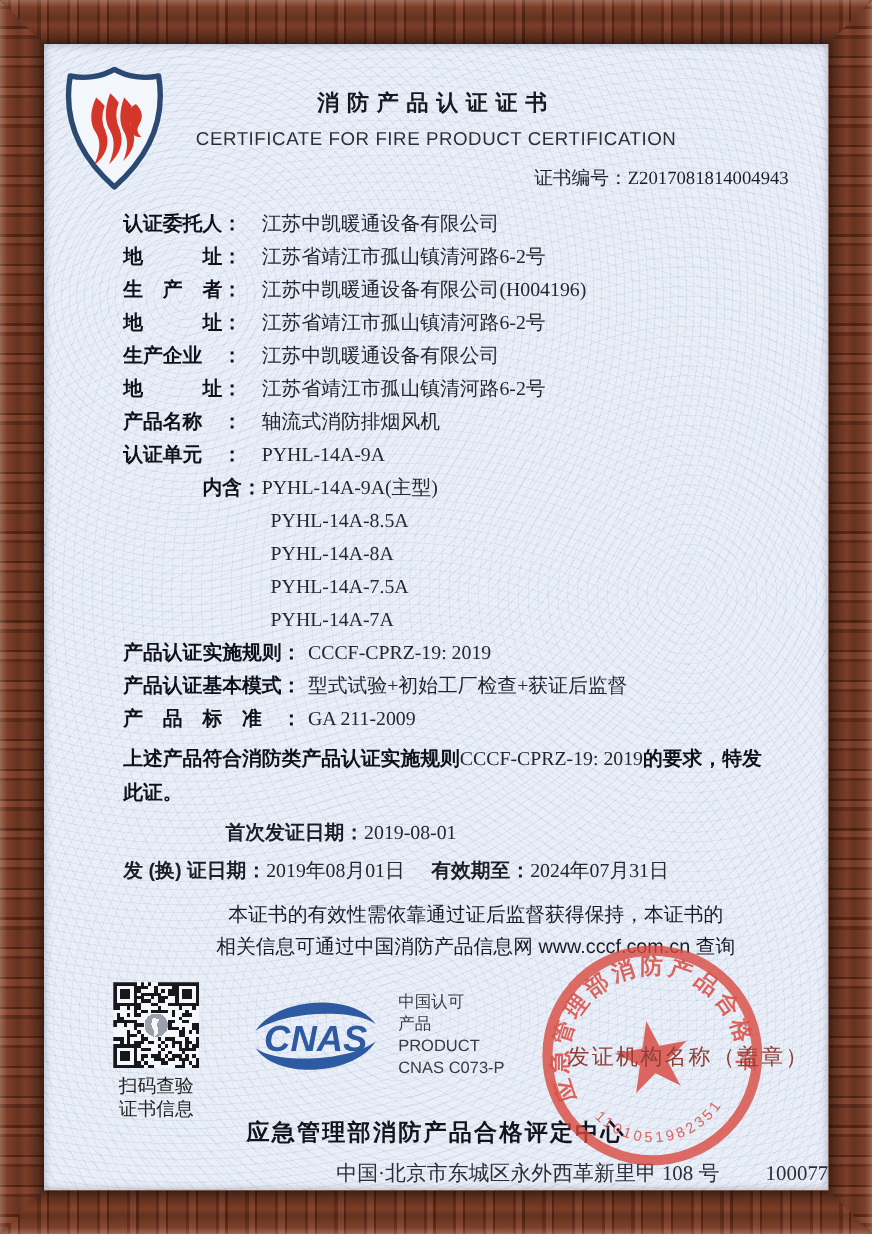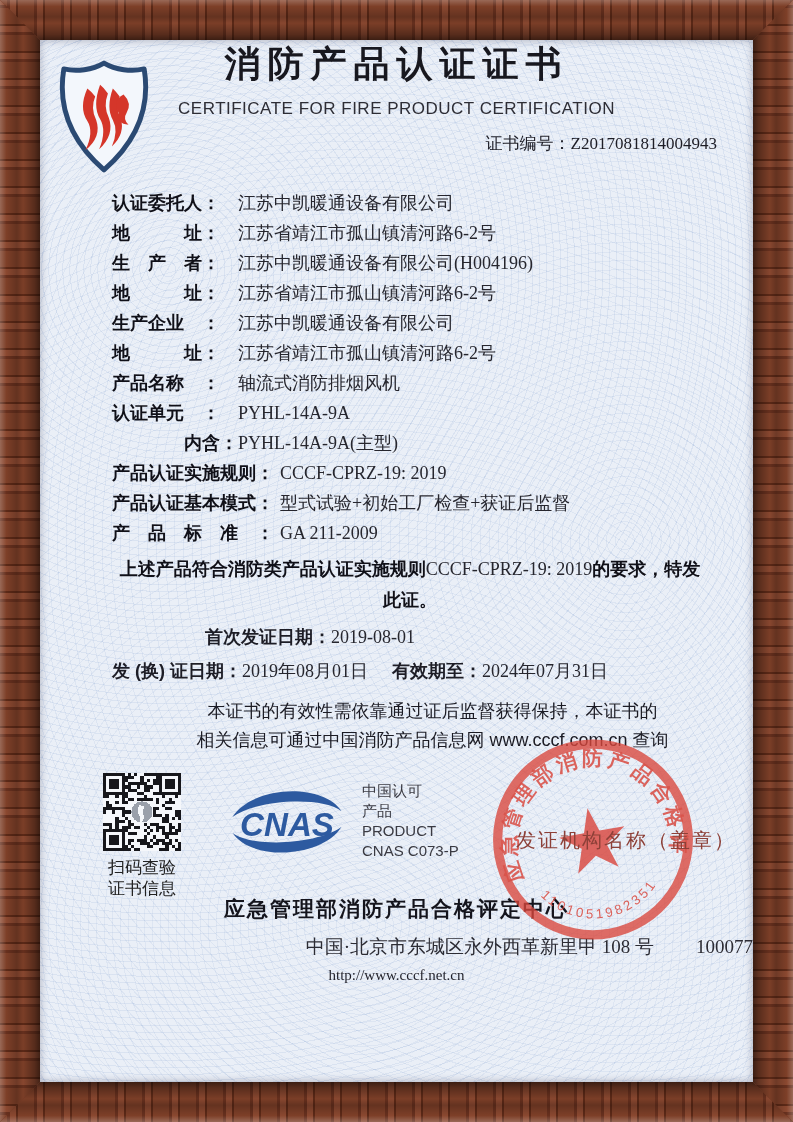--- a/index.html
+++ b/index.html
@@ -30,33 +30,33 @@
   
   .cert{position:absolute;inset:40px;background:#eaeff7;overflow:hidden;color:#1d1d26;
     box-shadow:inset 0 0 8px rgba(40,40,70,.35);
     background-image:
       repeating-radial-gradient(circle at 18% 22%, rgba(110,145,200,.13) 0 1px, transparent 1px 7px),
       repeating-radial-gradient(circle at 82% 48%, rgba(110,145,200,.11) 0 1px, transparent 1px 9px),
       repeating-radial-gradient(circle at 45% 85%, rgba(110,145,200,.10) 0 1px, transparent 1px 8px);}
 
   .head{position:relative;height:148px;}
   .logo{position:absolute;left:15px;top:18px;width:98px;height:118px;}
-  .title{margin:0;text-align:center;font-size:36px;font-weight:700;letter-spacing:7px;color:#18181f;}
+  .title{margin:0;padding-top:40px;text-align:center;font-size:20px;font-weight:700;letter-spacing:7px;color:#18181f;}
   .subtitle{margin:10px 0 0 0;text-align:center;font-size:17px;letter-spacing:.5px;color:#2d2d35;}
   .certno{margin-top:13px;text-align:right;padding-right:36px;font-family:"Liberation Serif",serif;font-size:17px;color:#1d1d26;}
 
   .body-block{padding-left:72px;}
   .row{line-height:30px;font-size:18px;white-space:nowrap;}
   .row .lbl{display:inline-block;min-width:126px;font-weight:700;color:#101018;}
   .row .val{font-family:"Liberation Serif",serif;color:#26262e;}
   .rules .lbl{min-width:168px;}
   .models .lbl{display:inline-block;min-width:126px;font-weight:700;text-align:right;color:#101018;}
   .models li{list-style:none;line-height:30px;font-size:18px;font-family:"Liberation Serif",serif;color:#26262e;}
   .models ul{margin:0;padding:0 0 0 134px;}
-  .statement{margin:6px 0 0 0;max-width:596px;font-size:18px;font-weight:700;line-height:31px;color:#101018;text-align:center;}
+  .statement{margin:6px 0 0 0;max-width:596px;font-size:18px;font-weight:700;line-height:31px;color:#101018;}
   .statement .latin{font-family:"Liberation Serif",serif;font-weight:400;color:#26262e;}
   .date-first{margin:6px 0 0 93px;line-height:30px;font-size:18px;}
   .date-first .lbl{font-weight:700;}
   .date-first .val,.date-issue .val{font-family:"Liberation Serif",serif;color:#26262e;}
   .date-issue{margin-top:3px;line-height:32px;font-size:18px;}
   .date-issue .lbl{font-weight:700;text-align:center;}
   .date-issue .gap{display:inline-block;width:24px;}
   .notice{margin:10px 0 0 0;text-align:center;font-size:18px;line-height:29px;color:#1b1b24;}
 
   
@@ -105,20 +105,26 @@
       <div class="row"><span class="lbl">地　　　址：</span><span class="val">江苏省靖江市孤山镇清河路6-2号</span></div>
       <div class="row"><span class="lbl">生　产　者：</span><span class="val">江苏中凯暖通设备有限公司(H004196)</span></div>
       <div class="row"><span class="lbl">地　　　址：</span><span class="val">江苏省靖江市孤山镇清河路6-2号</span></div>
       <div class="row"><span class="lbl">生产企业　：</span><span class="val">江苏中凯暖通设备有限公司</span></div>
       <div class="row"><span class="lbl">地　　　址：</span><span class="val">江苏省靖江市孤山镇清河路6-2号</span></div>
       <div class="row"><span class="lbl">产品名称　：</span><span class="val">轴流式消防排烟风机</span></div>
       <div class="row"><span class="lbl">认证单元　：</span><span class="val">PYHL-14A-9A</span></div>
 
       <div class="models">
         <div class="row"><span class="lbl">内含：</span><span class="val">PYHL-14A-9A(主型)</span></div>
+        <ul>
+          <li>PYHL-14A-8.5A</li>
+          <li>PYHL-14A-8A</li>
+          <li>PYHL-14A-7.5A</li>
+          <li>PYHL-14A-7A</li>
+        </ul>
       </div>
 
       <div class="rules">
         <div class="row"><span class="lbl">产品认证实施规则：</span><span class="val">CCCF-CPRZ-19: 2019</span></div>
         <div class="row"><span class="lbl">产品认证基本模式：</span><span class="val">型式试验+初始工厂检查+获证后监督</span></div>
         <div class="row"><span class="lbl">产　品　标　准　：</span><span class="val">GA 211-2009</span></div>
       </div>
 
       <p class="statement"><span>上述产品符合消防类产品认证实施规则</span><span class="latin">CCCF-CPRZ-19: 2019</span><span>的要求，特发此证。</span></p>
 

